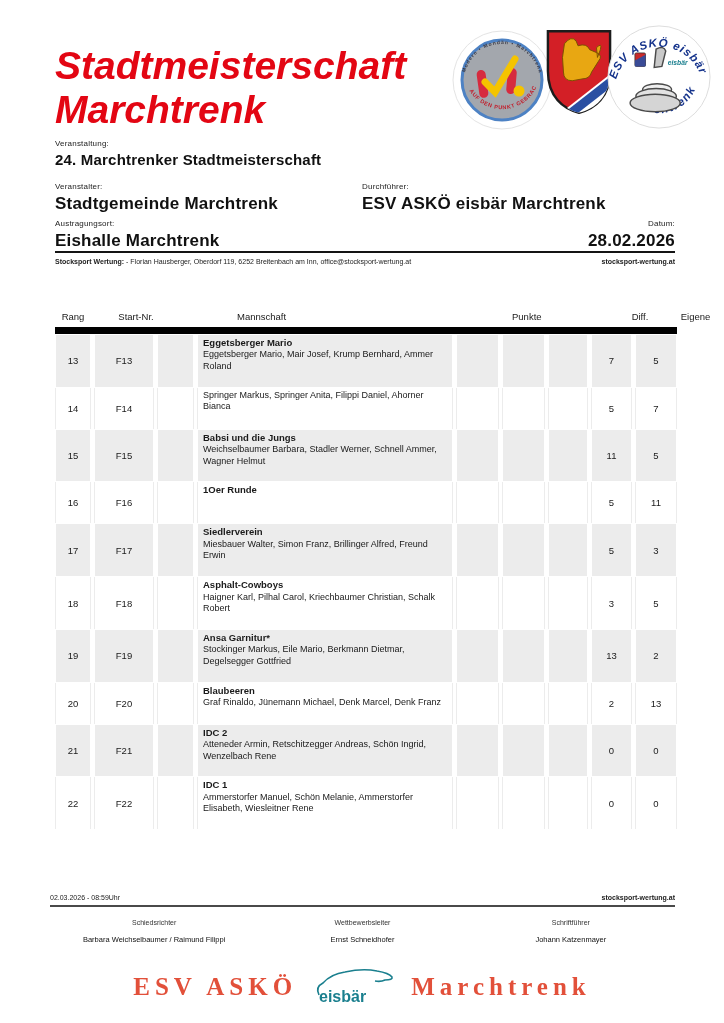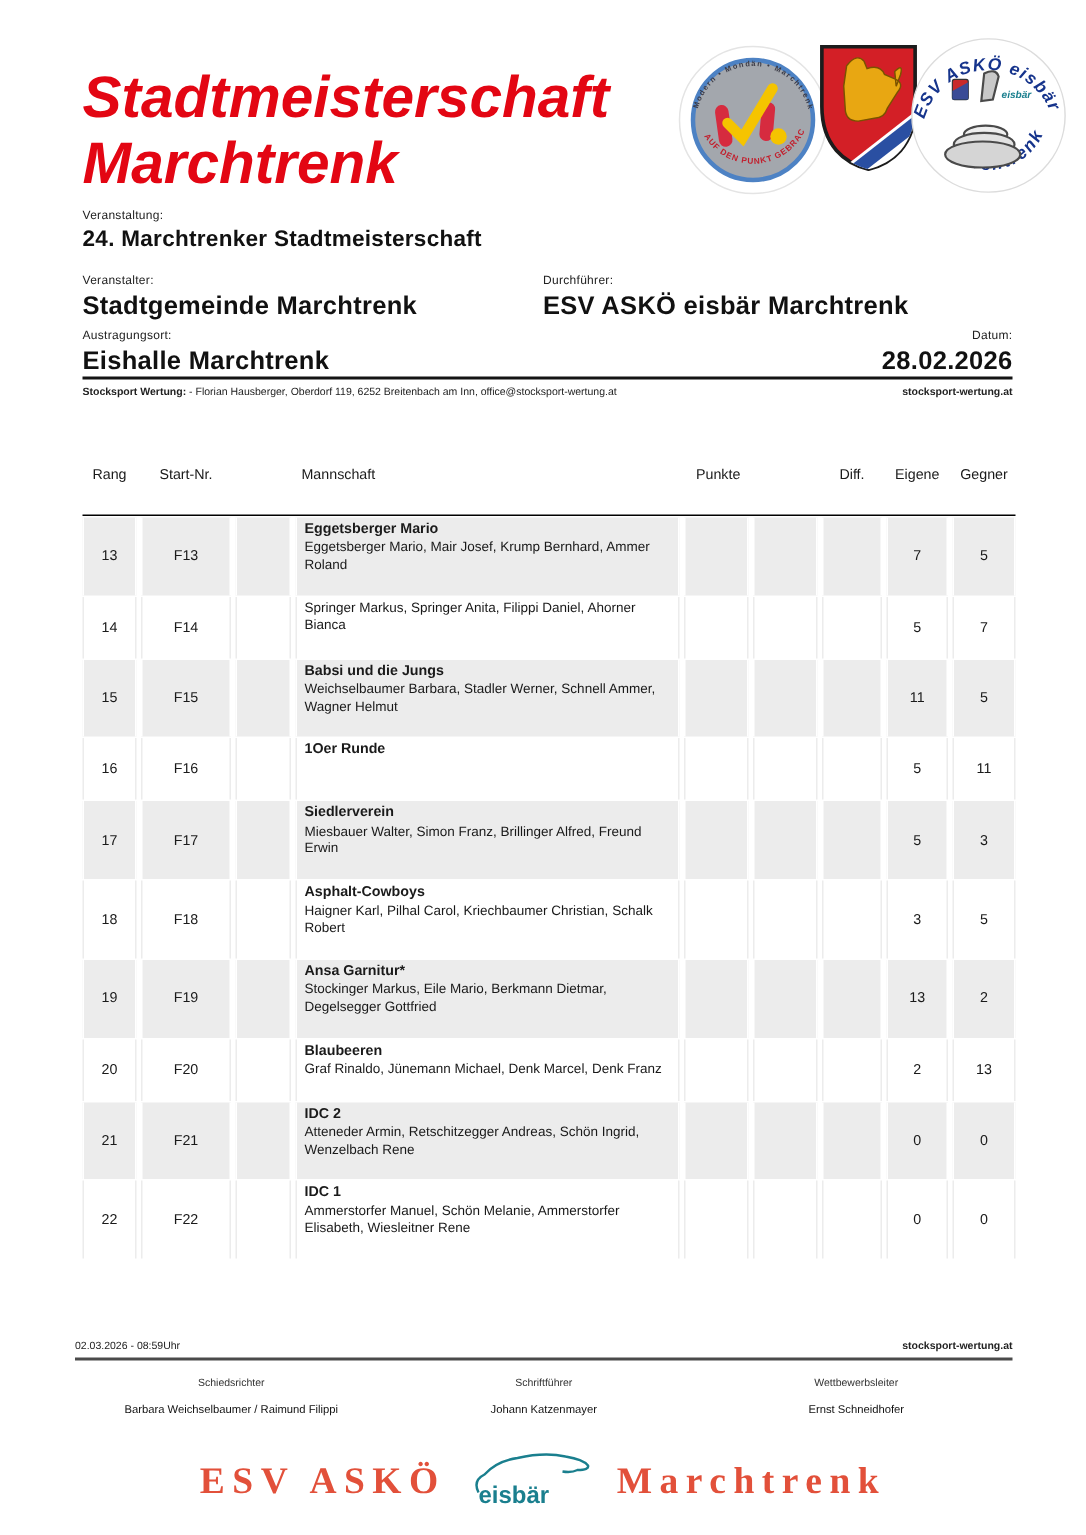--- a/index.html
+++ b/index.html
@@ -25,22 +25,22 @@
   .meta-veranstaltung{position:absolute;left:55px;top:139px;}
   .meta-veranstalter{position:absolute;left:55px;top:182px;}
   .meta-durchfuehrer{position:absolute;left:362px;top:182px;}
   .meta-ort{position:absolute;left:55px;top:219px;}
   .meta-datum{position:absolute;left:475px;top:219px;width:200px;text-align:right;}
   .rule1{position:absolute;left:55px;top:251px;width:620px;border-top:2px solid #141414;}
   .imprint{position:absolute;left:55px;top:258px;width:620px;display:flex;justify-content:space-between;font-size:7px;color:#222;}
   .imprint b{font-weight:700;}
   
   .rtable{position:absolute;left:55px;top:311px;width:622px;--cols:36px 60px 37px 256px 43px 43px 40px 41px 42px;}
-  .thead{display:grid;grid-template-columns:var(--cols);column-gap:3px;
-         font-size:9.5px;color:#1a1a1a;padding-bottom:21px;border-bottom:1px solid #000000;}
+  .thead{display:grid;grid-template-columns:var(--cols);column-gap:15px;
+         font-size:9.5px;color:#1a1a1a;padding-bottom:5px;border-bottom:7px solid #000000;}
   .th{text-align:center;}
   .th.h-mannschaft{text-align:left;padding-left:4px;}
   .th.h-punkte{text-align:left;padding-left:8px;}
   .row{display:grid;grid-template-columns:var(--cols);column-gap:3px;min-height:41px;margin-top:1px;}
   .cell{display:flex;align-items:center;justify-content:center;font-size:9.5px;
         border-left:1px solid #ececec;border-right:1px solid #ececec;}
   .row.stripe .cell{background:var(--stripe);border-color:#fff;}
   .c-mannschaft{display:block;text-align:left;padding:2px 5px 14px 5px;}
   .team{font-weight:700;font-size:9.5px;line-height:1.3;}
   .members{font-size:9px;line-height:1.3;color:#191919;}
@@ -315,26 +315,26 @@
     <span>02.03.2026 - 08:59Uhr</span>
     <b>stocksport-wertung.at</b>
   </div>
   <div class="rule2"></div>
   <div class="signatures">
     <div class="sig">
       <div class="sig-role">Schiedsrichter</div>
       <div class="sig-name">Barbara Weichselbaumer / Raimund Filippi</div>
     </div>
     <div class="sig">
+      <div class="sig-role">Wettbewerbsleiter</div>
+      <div class="sig-name">Ernst Schneidhofer</div>
+    </div>
+    <div class="sig">
       <div class="sig-role">Schriftführer</div>
       <div class="sig-name">Johann Katzenmayer</div>
-    </div>
-    <div class="sig">
-      <div class="sig-role">Wettbewerbsleiter</div>
-      <div class="sig-name">Ernst Schneidhofer</div>
     </div>
   </div>
 
   <div class="brand">
     <span class="brand-text">ESV ASKÖ</span>
     <span class="eisbaer-mark">
       <svg width="90" height="44" viewBox="0 0 90 44">
         <path d="M10,30 Q6,22 14,18 Q22,9 36,7 Q54,3 68,6 Q80,8 83,12 Q84,15 76,15 Q72,17 66,16" fill="none" stroke="#1a7f8e" stroke-width="1.6"></path>
         <text x="10" y="37" fill="#1a7f8e" style="font:700 16px 'Liberation Sans',sans-serif">eisbär</text>
       </svg>

